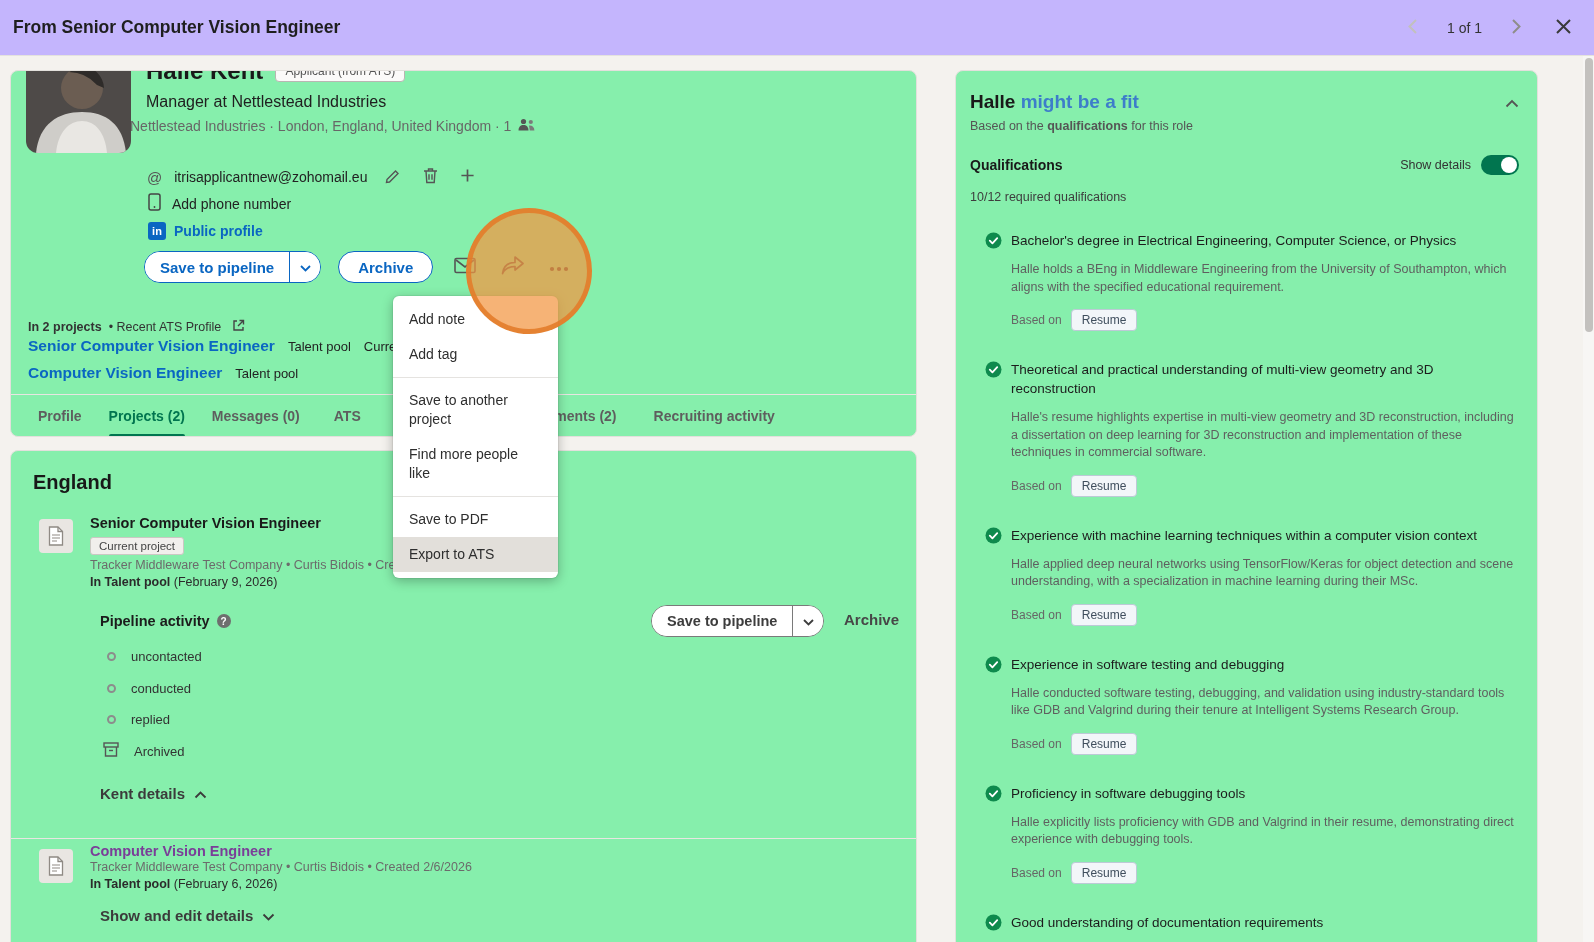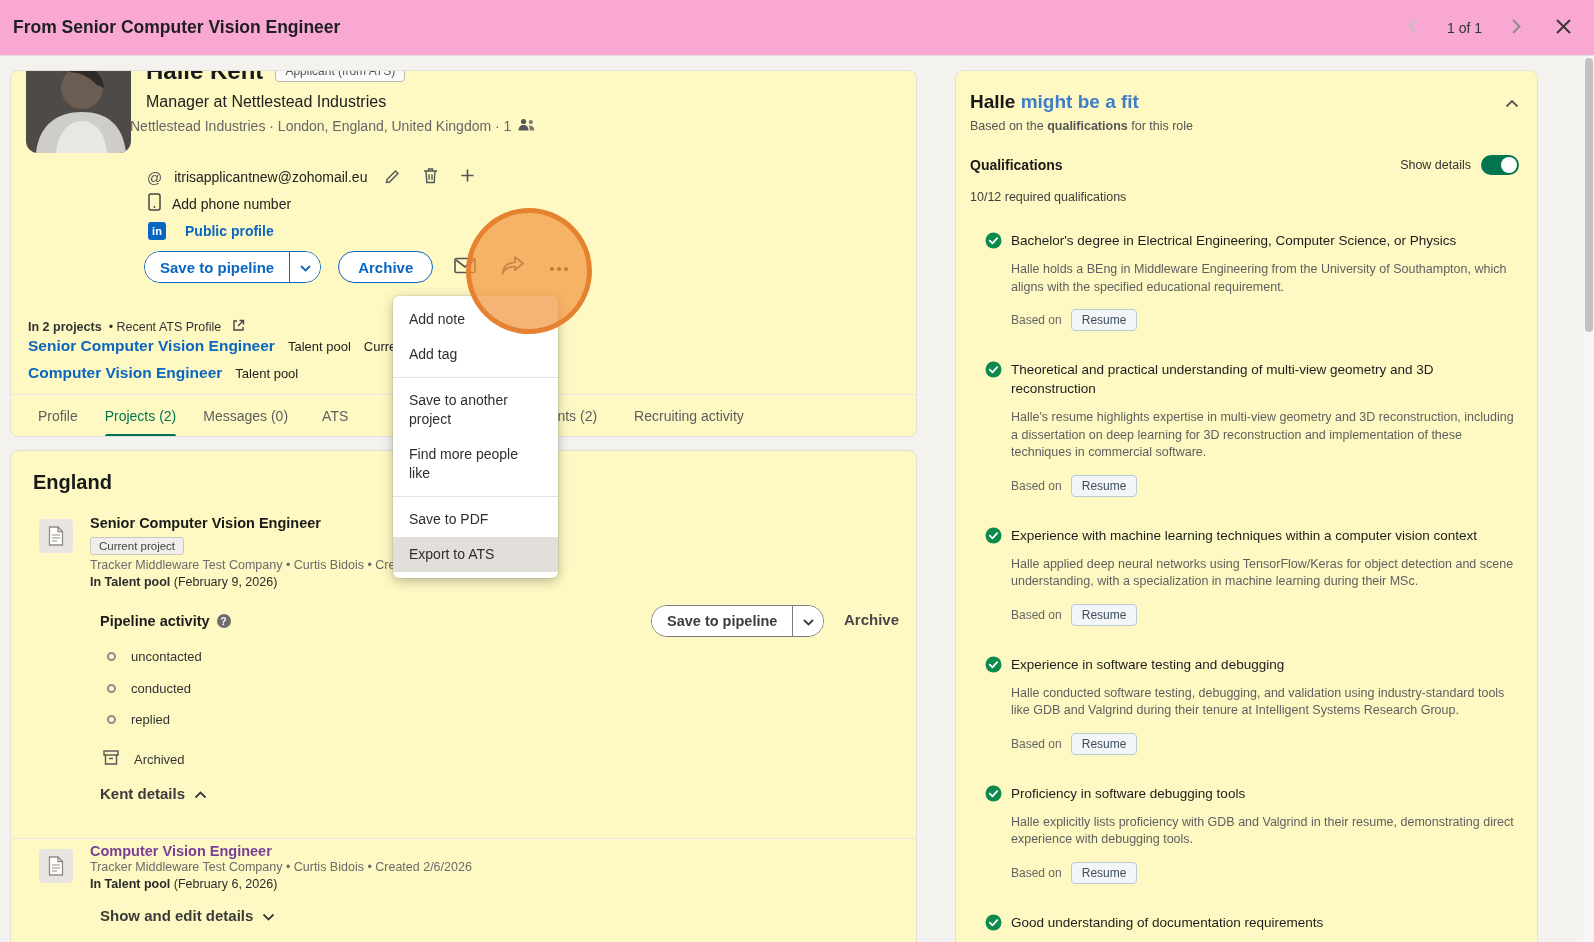--- a/index.html
+++ b/index.html
@@ -1,66 +1,66 @@
 <!DOCTYPE html>
 <html><head>
 <meta charset="utf-8">
 <style>
   * { margin:0; padding:0; box-sizing:border-box; }
   html,body { width:1594px; height:942px; overflow:hidden; }
   body { font-family:"Liberation Sans", sans-serif; background:#f4f2ee; position:relative; color:#1a1a1a; }
   button { font-family:inherit; cursor:pointer; }
 
   
-  .topbar { position:absolute; left:0; top:0; width:1594px; height:56px; background:#f9a8d4; border-bottom:1px solid #e4e2de; z-index:10; display:flex; align-items:center; }
+  .topbar { position:absolute; left:0; top:0; width:1594px; height:56px; background:#c4b5fd; border-bottom:1px solid #e4e2de; z-index:10; display:flex; align-items:center; }
   .topbar-title { font-size:17.5px; font-weight:700; color:#1f1f1f; margin-left:13px; }
   .topbar-right { position:absolute; right:18px; top:0; height:56px; display:flex; align-items:center; gap:26px; }
   .pag-group { display:flex; align-items:center; gap:26px; }
   .pag-text { font-size:14px; color:#333; }
   .icon-btn { background:none; border:none; padding:4px; display:flex; align-items:center; justify-content:center; }
 
   
-  .card { position:absolute; background:#fef9c3; border:1px solid #e3e0dc; border-radius:8px; }
+  .card { position:absolute; background:#86efac; border:1px solid #e3e0dc; border-radius:8px; }
   .card-profile { left:10px; top:70px; width:907px; height:367px; overflow:hidden; }
   .card-projects { left:10px; top:450px; width:907px; height:500px; overflow:hidden; }
   .fit-card { left:955px; top:70px; width:583px; height:880px; overflow:hidden; padding:20px 16px 0 14px; }
 
   
   .avatar { position:absolute; left:15px; top:-23px; width:105px; height:105px; border-radius:12px; overflow:hidden; }
   .name-row { position:absolute; left:135px; top:-14px; display:flex; align-items:center; gap:12px; white-space:nowrap; }
   .person-name { font-size:24px; font-weight:700; color:#191919; }
   .ats-badge { font-size:12px; color:#555; border:1px solid #b9b6b2; border-radius:4px; padding:3px 9px; background:#fbfaf9; }
   .headline { position:absolute; left:135px; top:22px; font-size:16px; color:#202020; }
   .meta-row { position:absolute; left:119px; top:47px; font-size:14px; color:#676767; display:flex; align-items:center; gap:7px; }
   .contact-row { position:absolute; display:flex; align-items:center; font-size:14px; color:#222; }
   .email-row { left:136px; top:92px; gap:14px; }
   .email-text { margin-left:-2px; }
   .phone-row { left:137px; top:122px; gap:11px; }
-  .pub-row { left:137px; top:151px; gap:19px; }
+  .pub-row { left:137px; top:151px; gap:8px; }
   .in-badge { width:18px; height:18px; background:#0a66c2; border-radius:3px; color:#fff; font-size:11px; font-weight:700; display:flex; align-items:center; justify-content:center; }
   .pub-link { color:#0a66c2; font-weight:600; font-size:14px; background:none; border:none; padding:0; }
   .actions-row { position:absolute; left:133px; top:180px; height:32px; display:flex; align-items:center; gap:17px; }
   .btn-split { display:flex; align-items:stretch; height:32px; border:1.5px solid #0a66c2; border-radius:17px; overflow:hidden; background:#fff; }
   .split-main { border:none; background:#fff; color:#0a66c2; font-weight:600; font-size:15px; padding:0 15px; border-right:1px solid #0a66c2; }
   .split-caret { border:none; background:#fff; color:#0a66c2; width:30px; display:flex; align-items:center; justify-content:center; }
   .btn-archive { height:32px; border:1.5px solid #0a66c2; border-radius:17px; background:#fff; color:#0a66c2; font-weight:600; font-size:15px; padding:0 19px; }
   .btn-split.gray { border-color:#7a7a7a; }
   .btn-split.gray .split-main { color:#3d3d3d; border-right-color:#7a7a7a; font-size:14.5px; }
   .btn-split.gray .split-caret { color:#3d3d3d; }
 
   .inprojects-row { position:absolute; left:17px; top:244px; display:flex; align-items:center; gap:7px; font-size:12.5px; color:#333; }
   .inprojects-bold { font-weight:600; }
   .plink { position:absolute; left:17px; display:flex; align-items:baseline; gap:13px; white-space:nowrap; }
   .plink1 { top:266px; } .plink2 { top:293px; }
   .project-link { color:#0a66c2; font-weight:700; font-size:15.5px; background:none; border:none; padding:0; }
   .pool-label { font-size:13px; color:#222; }
   .plink-extra { font-size:13px; color:#222; }
 
   .tabs { position:absolute; left:0; right:0; bottom:0; height:42px; border-top:1px solid #e8e6e2; display:flex; align-items:center; padding-left:27px; }
-  .tab { height:42px; display:flex; align-items:center; font-size:14px; font-weight:400; color:#5e5e5e; position:relative; background:none; border:none; padding:0; white-space:nowrap; }
+  .tab { height:42px; display:flex; align-items:center; font-size:14px; font-weight:700; color:#5e5e5e; position:relative; background:none; border:none; padding:0; white-space:nowrap; }
   .tab + .tab { margin-left:27px; }
   .tabs .tab:nth-child(4) { margin-left:34px; }
   .tabs .tab:nth-child(5) { margin-left:150px; }
   .tabs .tab:nth-child(6) { margin-left:37px; }
   .tab.active { color:#01754f; }
   .tab.active::after { content:""; position:absolute; left:0; right:0; bottom:0; height:2.5px; background:#01754f; border-radius:2px 2px 0 0; }
 
   
   .projects-h { position:absolute; left:22px; top:20px; font-size:20px; font-weight:700; color:#181818; }
   .p-icon { position:absolute; left:28px; width:34px; height:34px; background:#e9e6e2; border-radius:4px; display:flex; align-items:center; justify-content:center; }
@@ -74,21 +74,21 @@
   .p-pool { position:absolute; left:79px; font-size:12.5px; color:#2b2b2b; }
   .p1-pool { top:124px; } .p2-pool { top:426px; }
   .p-pool b { font-weight:700; }
   .pipeline-h { position:absolute; left:89px; top:162px; display:flex; align-items:center; gap:7px; font-size:14.5px; font-weight:700; color:#1c1c1c; }
   .help-dot { width:14px; height:14px; border-radius:50%; background:#6e6e6e; color:#fff; font-size:10px; font-weight:700; display:flex; align-items:center; justify-content:center; border:none; padding:0; }
   .p1-save { position:absolute; left:640px; top:154px; }
   .p1-archive { position:absolute; left:833px; top:160px; font-size:15px; font-weight:600; color:#474747; background:none; border:none; padding:0; }
   .stage { position:absolute; left:96px; display:flex; align-items:center; gap:15px; font-size:13px; color:#333; }
   .stage-dot { width:9px; height:9px; border:2px solid #8c8c8c; border-radius:50%; flex:0 0 9px; }
   .stage1 { top:198px; } .stage2 { top:230px; } .stage3 { top:261px; }
-  .stage4 { top:299px; left:92px; }
+  .stage4 { top:291px; left:92px; }
   .toggle-details { position:absolute; left:89px; display:flex; align-items:center; gap:9px; font-size:15px; font-weight:600; color:#3b3b3b; background:none; border:none; padding:0; }
   .hide-details { top:334px; }
   .show-edit { top:456px; }
   .proj-divider { position:absolute; left:0; right:0; top:387px; height:1px; background:#e8e6e2; }
 
   
   .fit-title-row { display:flex; justify-content:space-between; align-items:flex-start; }
   .fit-title { font-size:19px; font-weight:700; color:#191919; }
   .fit-title .blue { color:#3d7dca; }
   .collapse-btn { background:none; border:none; padding:2px; margin-top:3px; }

